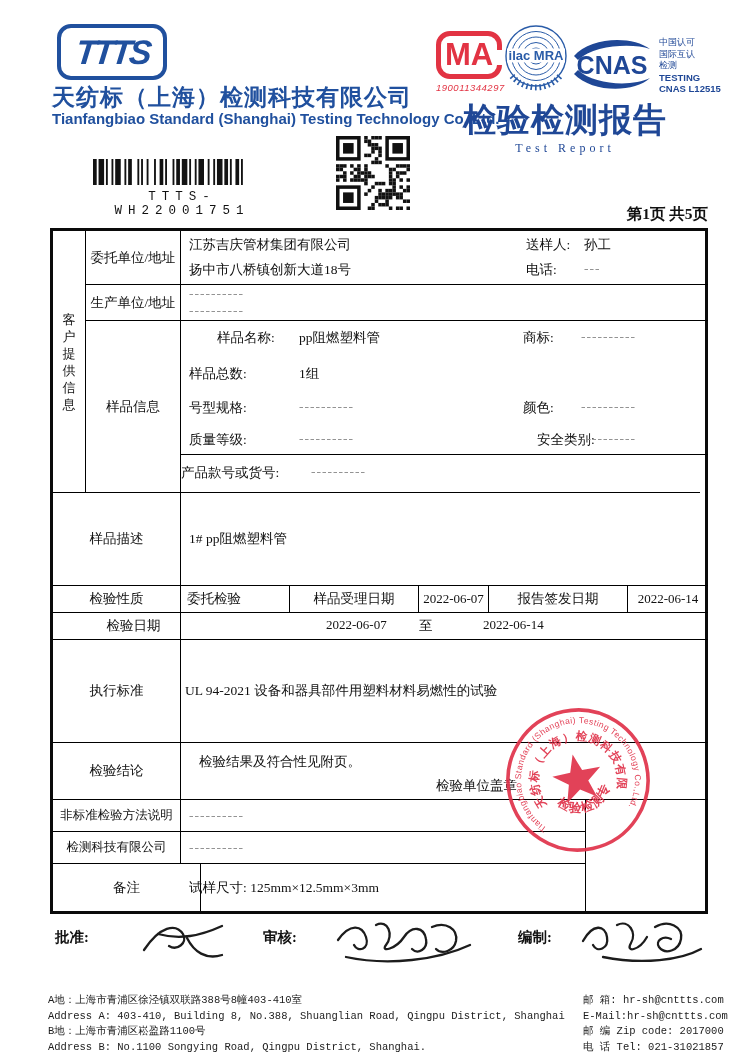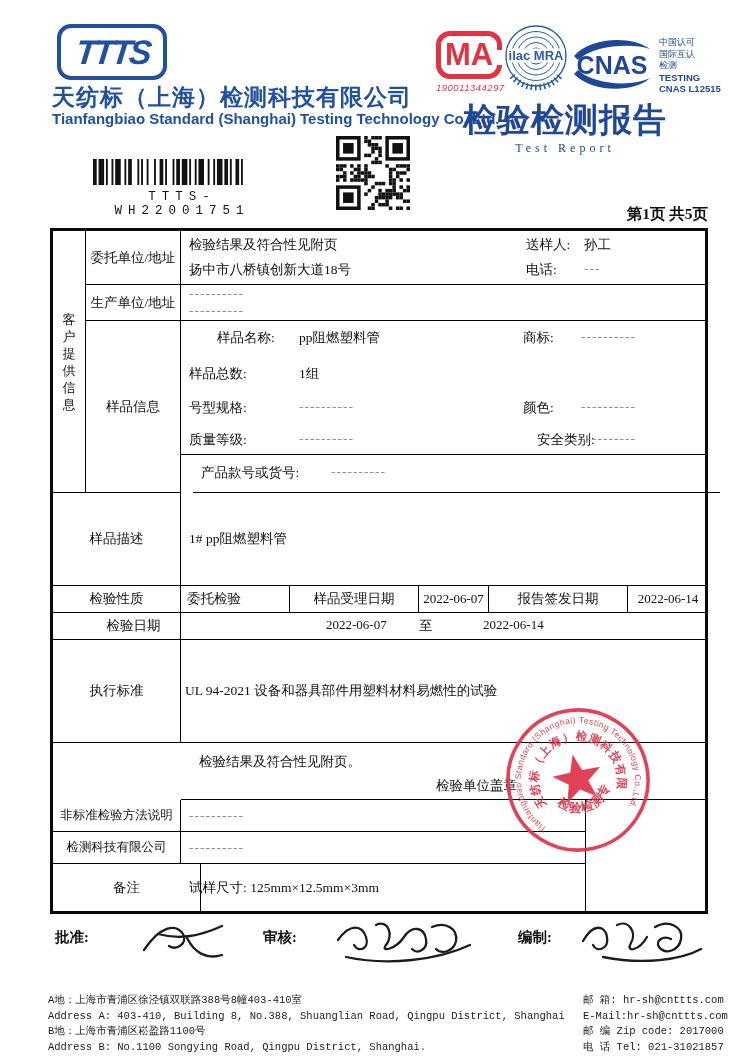--- a/index.html
+++ b/index.html
@@ -266,21 +266,21 @@
 <div class="abs page-indicator">第1页  共5页</div>
 
 <div class="abs report-table">
 
   <div class="cell br bb cc" style="left:0;top:0;width:33px;height:262px;">
     <span class="vert">客户提供信息</span>
   </div>
 
   <div class="cell br bb cc" style="left:33px;top:0;width:95px;height:54px;">委托单位/地址</div>
   <div class="cell bb" style="left:128px;top:0;width:527px;height:54px;">
-    <span class="fld" style="left:8px;top:5px;">检验结果及符合性见附页</span>
+    <span class="fld" style="left:8px;top:5px;">江苏吉庆管材集团有限公司</span>
     <span class="fld" style="left:8px;top:30px;">扬中市八桥镇创新大道18号</span>
     <span class="fld" style="left:345px;top:5px;">送样人:</span>
     <span class="fld" style="left:403px;top:5px;">孙工</span>
     <span class="fld" style="left:345px;top:30px;">电话:</span>
     <span class="fld dash" style="left:403px;top:30px;">---</span>
   </div>
 
   <div class="cell br bb cc" style="left:33px;top:54px;width:95px;height:36px;">生产单位/地址</div>
   <div class="cell bb" style="left:128px;top:54px;width:527px;height:36px;">
     <span class="fld dash" style="left:8px;top:1px;">----------</span>
@@ -297,21 +297,21 @@
     <span class="fld" style="left:118px;top:44px;">1组</span>
     <span class="fld" style="left:8px;top:78px;">号型规格:</span>
     <span class="fld dash" style="left:118px;top:78px;">----------</span>
     <span class="fld" style="left:342px;top:78px;">颜色:</span>
     <span class="fld dash" style="left:400px;top:78px;">----------</span>
     <span class="fld" style="left:8px;top:110px;">质量等级:</span>
     <span class="fld dash" style="left:118px;top:110px;">----------</span>
     <span class="fld" style="left:356px;top:110px;text-align:center;">安全类别:</span>
     <span class="fld dash" style="left:400px;top:110px;">----------</span>
   </div>
-  <div class="cell bb" style="left:140px;top:224px;width:527px;height:38px;">
+  <div class="cell bb" style="left:120px;top:224px;width:527px;height:38px;">
     <span class="fld" style="left:8px;top:9px;">产品款号或货号:</span>
     <span class="fld dash" style="left:138px;top:9px;">----------</span>
   </div>
 
   <div class="cell br bb cc" style="left:0;top:262px;width:128px;height:93px;">样品描述</div>
   <div class="cell bb cl" style="left:128px;top:262px;width:527px;height:93px;">1# pp阻燃塑料管</div>
 
   <div class="cell br bb cc" style="left:0;top:355px;width:128px;height:27px;">检验性质</div>
   <div class="cell br bb cl" style="left:128px;top:355px;width:109px;height:27px;padding-left:6px;">委托检验</div>
   <div class="cell br bb cc" style="left:237px;top:355px;width:129px;height:27px;">样品受理日期</div>
@@ -322,20 +322,21 @@
   <div class="cell br bb cc" style="left:0;top:382px;width:128px;height:27px;padding-left:34px;">检验日期</div>
   <div class="cell bb" style="left:128px;top:382px;width:527px;height:27px;">
     <span class="fld" style="left:145px;top:4px;font-size:13px;">2022-06-07</span>
     <span class="fld" style="left:238px;top:4px;">至</span>
     <span class="fld" style="left:302px;top:4px;font-size:13px;">2022-06-14</span>
   </div>
 
   <div class="cell br bb cc" style="left:0;top:409px;width:128px;height:103px;">执行标准</div>
   <div class="cell bb cl" style="left:128px;top:409px;width:527px;height:103px;padding-left:4px;">UL 94-2021  设备和器具部件用塑料材料易燃性的试验</div>
 
+  <div class="cell br bb cc" style="left:0;top:512px;width:128px;height:57px;">检验结论</div>
   <div class="cell bb" style="left:128px;top:512px;width:527px;height:57px;">
     <span class="fld" style="left:18px;top:10px;">检验结果及符合性见附页。</span>
     <span class="fld" style="left:255px;top:34px;">检验单位盖章</span>
   </div>
 
   <div class="cell br bb cc" style="left:0;top:569px;width:128px;height:32px;font-size:12.5px;">非标准检验方法说明</div>
   <div class="cell br bb cl" style="left:128px;top:569px;width:405px;height:32px;">
     <span class="dash">----------</span>
   </div>
 

